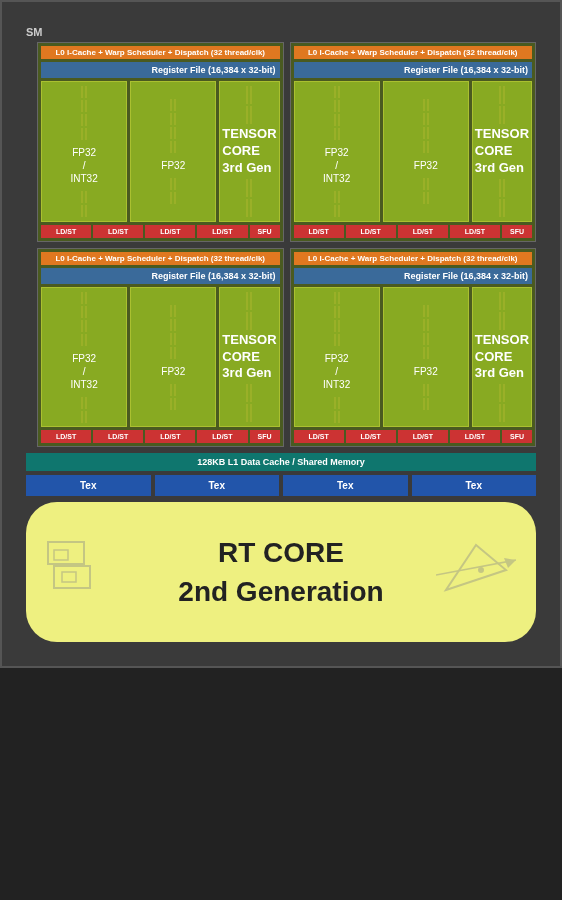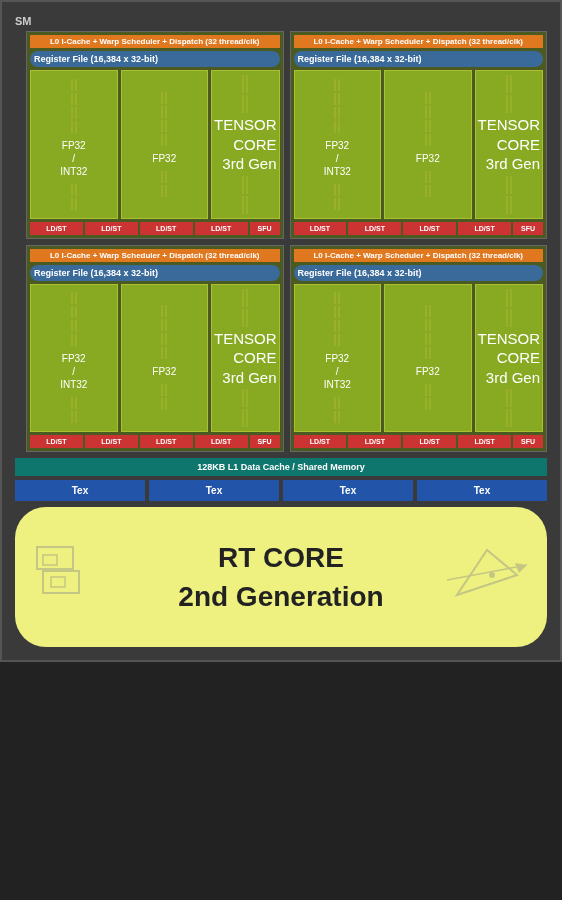--- a/index.html
+++ b/index.html
@@ -8,21 +8,21 @@
       display: flex;
       justify-content: center;
       align-items: flex-start;
       min-height: 900px;
       font-family: Arial, sans-serif;
     }
     .sm-container {
       width: 562px;
       background: #3a3a3a;
       border: 2px solid #555;
-      padding: 13px;
+      padding: 24px;
       position: relative;
     }
     .sm-label {
       color: #ccc;
       font-size: 11px;
       font-weight: bold;
       margin-bottom: 4px;
     }
     .quadrants-grid {
       display: grid;
@@ -42,25 +42,24 @@
       font-size: 8px;
       text-align: center;
       padding: 2px 4px;
       margin-bottom: 3px;
       font-weight: bold;
     }
     .register-file-bar {
       background: #3a6a9a;
       color: white;
       font-size: 9px;
-      text-align: left;
+      text-align: right;
       padding: 3px 4px;
       margin-bottom: 3px;
       font-weight: bold;
-      border-radius: 8px;
     }
     .cores-area {
       display: flex;
       gap: 3px;
       margin-bottom: 3px;
     }
     .fp32-int32-block {
       flex: 1;
       background: #88aa22;
       border: 1px solid #aac030;
@@ -95,23 +94,23 @@
       min-height: 100px;
       padding: 2px;
     }
     .tensor-cell {
       background: #6a8a18;
       border: 1px solid #9ab028;
       height: 18px;
     }
     .tensor-label {
       color: white;
-      font-size: 15px;
-      font-weight: normal;
-      text-align: right;
+      font-size: 13px;
+      font-weight: bold;
+      text-align: left;
       line-height: 1.3;
     }
     .bottom-units {
       display: flex;
       gap: 2px;
       margin-top: 2px;
     }
     .ldst-unit {
       flex: 1;
       background: #cc3333;

